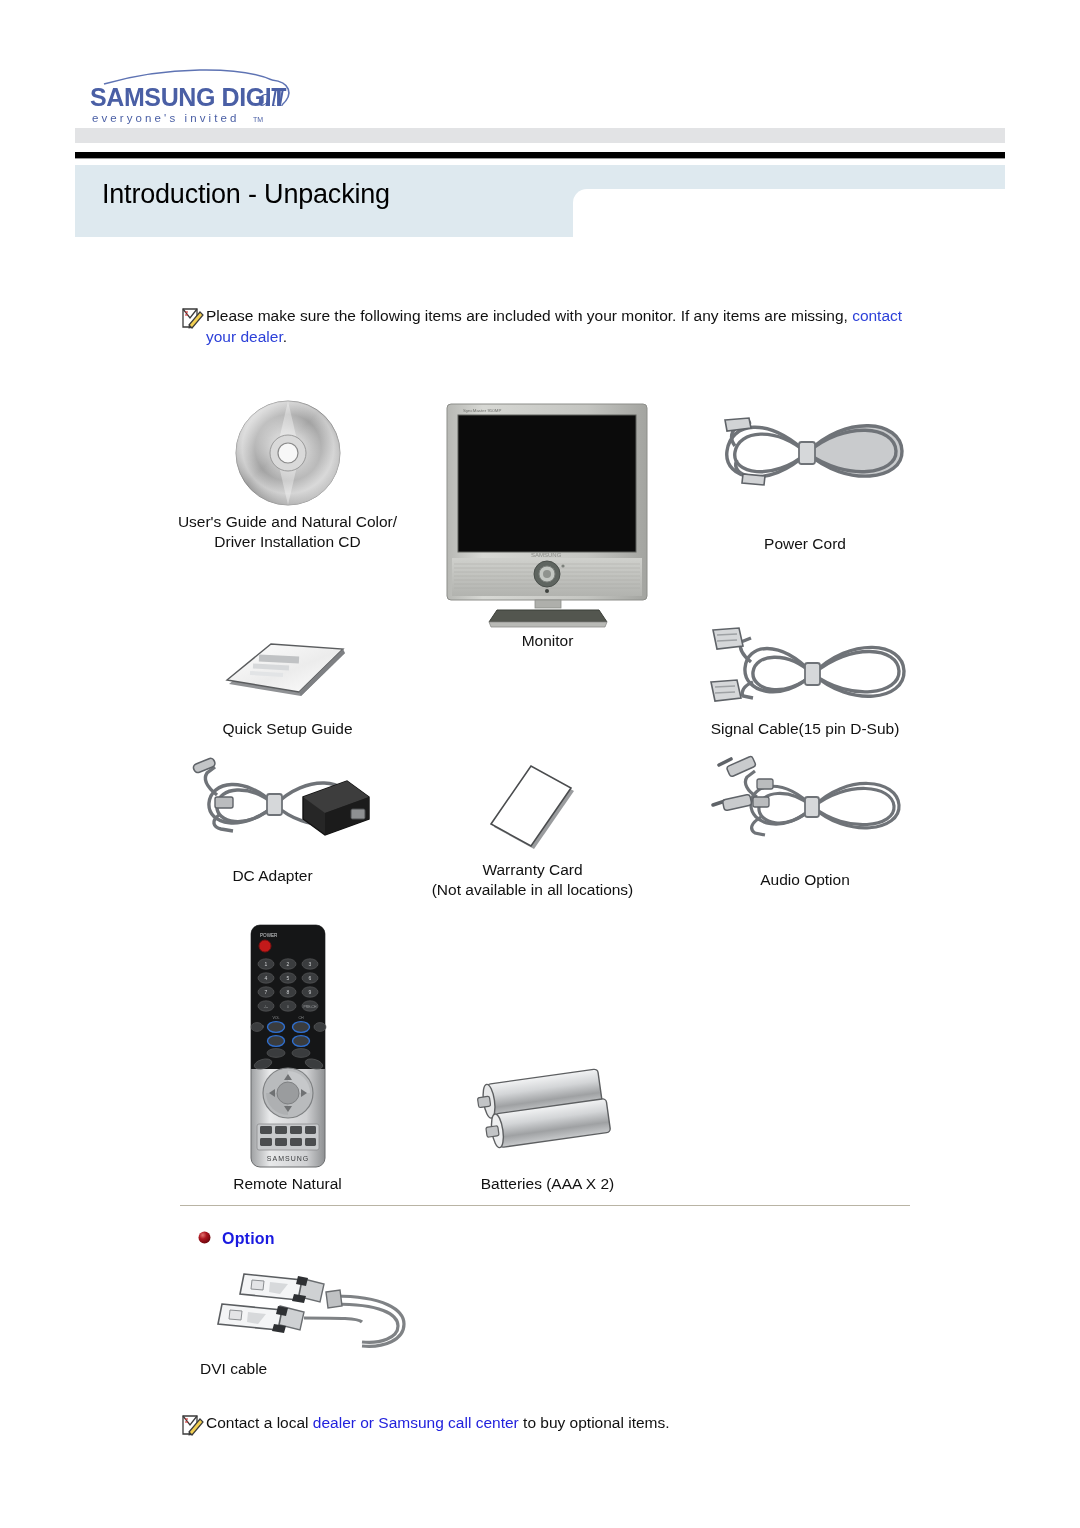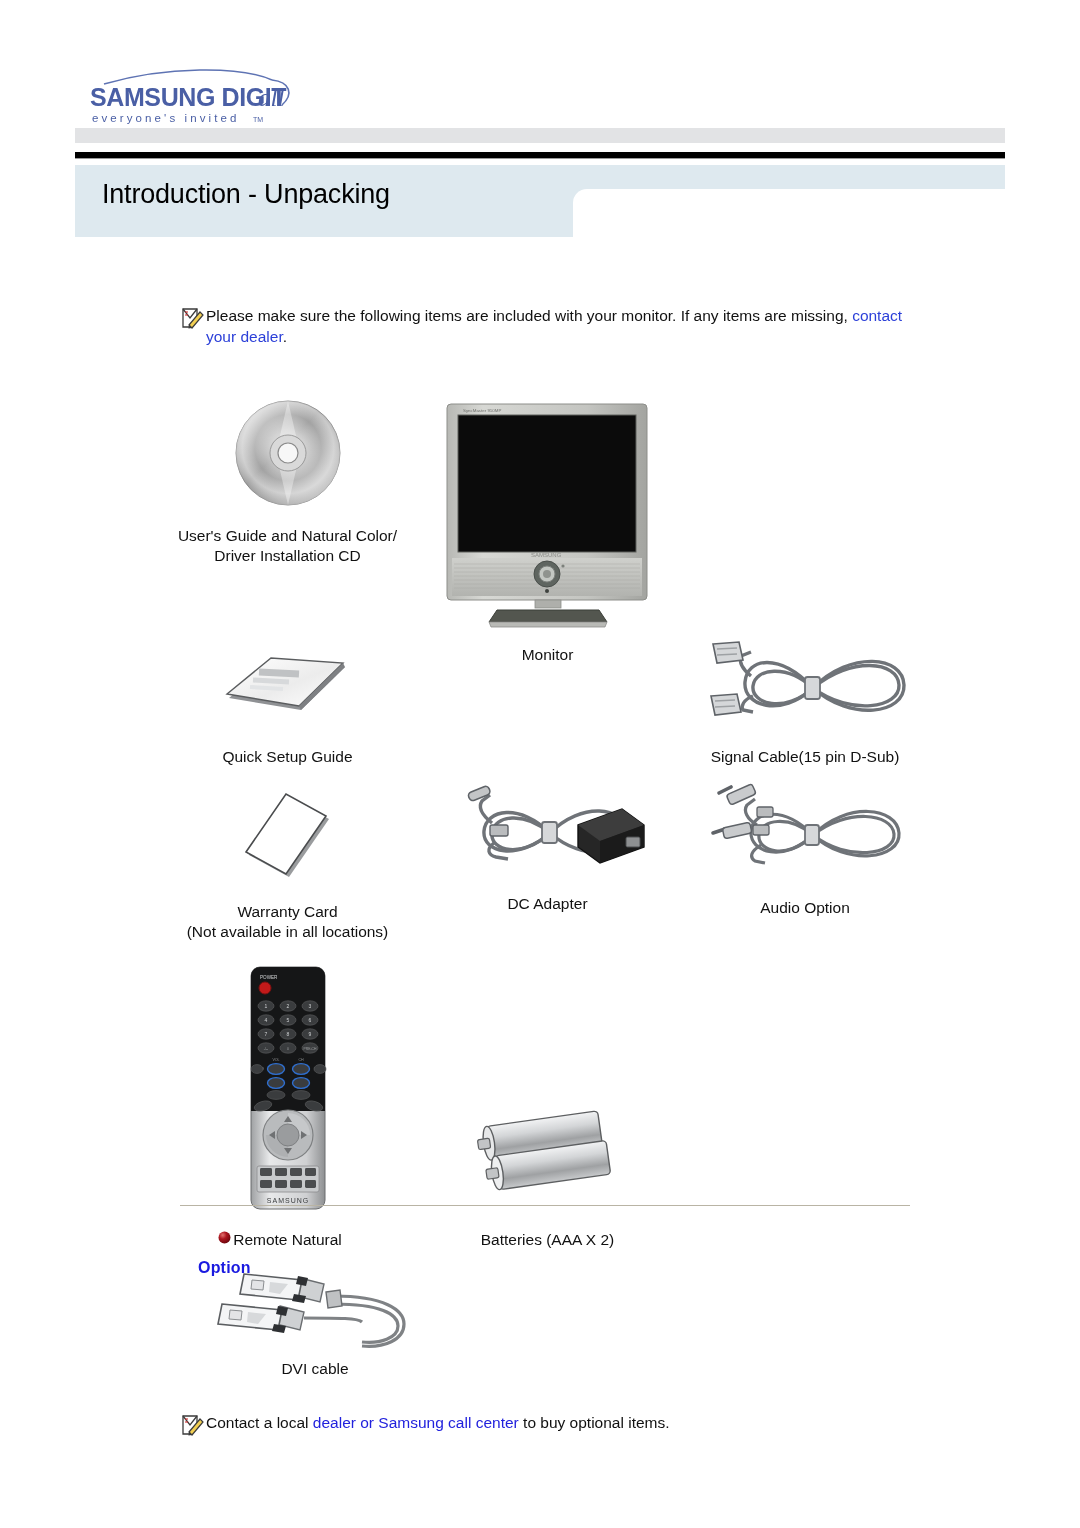--- a/index.html
+++ b/index.html
@@ -91,51 +91,51 @@
     text-align: center;
     font-size: 15.5px;
     line-height: 20px;
     color: #111111;
   }
   .art {
     display: flex;
     align-items: center;
     justify-content: center;
   }
-  .cap { margin-top: 16px; white-space: pre-line; }
+  .cap { margin-top: 2px; white-space: pre-line; }
 
   
   .col-a { width: 275px; }
   .col-b { width: 245px; }
   .col-c { width: 270px; }
 
   
   .divider {
     position: absolute;
     left: 180px; top: 1205px;
     width: 730px; height: 1px;
     background: #b9b4a4;
   }
   .option-row {
     position: absolute;
     left: 198px; top: 1230px;
-    display: flex; align-items: center; gap: 11px; flex-direction: column;
+    display: flex; align-items: center; gap: 11px;
   }
   .option-label {
     font-size: 16px;
     font-weight: bold;
     color: #1a1ae0;
     letter-spacing: 0.2px;
   }
 
   .dvi-block {
     position: absolute;
     left: 200px; top: 1268px;
     width: 230px;
-    text-align: center;
+    text-align: left;
     font-size: 15.5px;
     color: #111111;
   }
   .dvi-block .cap { margin-top: 4px; }
 </style>
 </head>
 <body>
 
 <div class="logo-wrap">
   <svg class="logo-svg" width="300" height="60" viewBox="0 0 300 60">
@@ -244,20 +244,38 @@
           <circle cx="108" cy="193" r="2" fill="#3e423e"></circle>
 
           <rect x="96" y="202" width="26" height="8" fill="#aeafab" stroke="#8d8e8a" stroke-width="0.8"></rect>
           <path d="M58 212 L160 212 L168 224 L50 224 Z" fill="#53564f" stroke="#3b3e38" stroke-width="1"></path>
           <path d="M50 224 L168 224 L166 229 L52 229 Z" fill="#b9bab6" stroke="#8d8e8a" stroke-width="0.8"></path>
         </svg>
       </div>
       <div class="cap">Monitor</div>
     </div>
 
+    <div class="cell col-c">
+      <div class="art" style="height:115px">
+        <svg width="220" height="110" viewBox="0 0 220 110">
+          <g fill="none" stroke="#6f7378" stroke-width="3.4">
+            <path d="M112 55 C150 16 206 22 207 53 C208 82 152 90 112 55" fill="#c9cbcd"></path>
+            <path d="M112 55 C150 22 200 28 201 53 C202 76 152 84 112 55"></path>
+            <path d="M112 55 C72 18 36 24 32 53 C28 82 74 92 112 55"></path>
+            <path d="M112 55 C80 28 44 32 40 54 C36 76 78 84 112 55"></path>
+          </g>
+          <path d="M40 48 C34 40 36 32 44 28 L56 24" fill="none" stroke="#6f7378" stroke-width="3.4"></path>
+          <path d="M42 62 C38 70 44 76 54 78 L66 80" fill="none" stroke="#6f7378" stroke-width="3.4"></path>
+          <rect x="104" y="44" width="16" height="22" rx="2.5" fill="#d6d8da" stroke="#6f7378" stroke-width="1.8"></rect>
+          <path d="M30 22 L54 20 L56 30 L32 33 Z" fill="#d1d3d5" stroke="#5f6368" stroke-width="1.6"></path>
+          <path d="M48 76 L70 78 L69 87 L47 85 Z" fill="#d1d3d5" stroke="#5f6368" stroke-width="1.6"></path>
+        </svg>
+      </div>
+      <div class="cap" style="margin-top:24px">Power Cord</div>
+    </div>
   </div>
 
   <div class="row" style="margin-top:-26px">
 
     <div class="cell col-a">
       <div class="art" style="height:92px">
         <svg width="150" height="90" viewBox="0 0 150 90">
           <defs>
             <linearGradient id="bk" x1="0" y1="0" x2="1" y2="1">
               <stop offset="0%" stop-color="#ffffff"></stop>
@@ -297,31 +315,20 @@
           <path d="M20 71 L40 70" stroke="#9ea1a4" stroke-width="1.6"></path>
           <path d="M20 77 L40 76" stroke="#9ea1a4" stroke-width="1.6"></path>
         </svg>
       </div>
       <div class="cap">Signal Cable(15 pin D-Sub)</div>
     </div>
   </div>
 
   <div class="row" style="margin-top:14px">
 
-    <div class="cell col-a">
-      <div class="art" style="height:105px">
-        <svg width="150" height="105" viewBox="0 0 150 105">
-          <path d="M36 74 L76 16 L116 38 L76 96 Z" fill="#9a9c9e"></path>
-          <path d="M33 71 L73 13 L113 35 L73 93 Z" fill="#ffffff" stroke="#4a4c4e" stroke-width="1.6"></path>
-        </svg>
-      </div>
-      <div class="cap">Warranty Card
-(Not available in all locations)</div>
-    </div>
-
     <div class="cell col-b">
       <div class="art" style="height:105px">
         <svg width="220" height="105" viewBox="0 0 220 105">
           <g fill="none" stroke="#6f7378" stroke-width="3.4">
             <path d="M112 52 C144 20 186 26 188 50 C190 74 146 82 112 52"></path>
             <path d="M112 52 C82 22 48 28 46 50 C44 72 80 80 112 52"></path>
             <path d="M112 52 C86 30 56 34 54 52 C52 70 84 78 112 52"></path>
           </g>
           <path d="M54 42 C44 34 40 26 44 20 L52 14" fill="none" stroke="#6f7378" stroke-width="3.4"></path>
           <path d="M56 62 C48 68 50 74 58 76 L70 78" fill="none" stroke="#6f7378" stroke-width="3.4"></path>
@@ -329,20 +336,31 @@
           <rect x="30" y="8" width="22" height="9" rx="4" fill="#c3c5c7" stroke="#5f6368" stroke-width="1.6" transform="rotate(-22 41 12)"></rect>
           <rect x="52" y="44" width="18" height="11" rx="2" fill="#babcbe" stroke="#5f6368" stroke-width="1.4"></rect>
 
           <path d="M140 44 L184 28 L206 44 L206 66 L162 82 L140 66 Z" fill="#262626" stroke="#111111" stroke-width="1.4"></path>
           <path d="M140 44 L184 28 L206 44 L162 60 Z" fill="#3d3d3d"></path>
           <path d="M162 60 L206 44 L206 66 L162 82 Z" fill="#1b1b1b"></path>
           <rect x="188" y="56" width="14" height="10" rx="1.5" fill="#8e9092" stroke="#4a4c4e" stroke-width="1"></rect>
         </svg>
       </div>
       <div class="cap" style="margin-top:8px">DC Adapter</div>
+    </div>
+
+    <div class="cell col-a">
+      <div class="art" style="height:105px">
+        <svg width="150" height="105" viewBox="0 0 150 105">
+          <path d="M36 74 L76 16 L116 38 L76 96 Z" fill="#9a9c9e"></path>
+          <path d="M33 71 L73 13 L113 35 L73 93 Z" fill="#ffffff" stroke="#4a4c4e" stroke-width="1.6"></path>
+        </svg>
+      </div>
+      <div class="cap">Warranty Card
+(Not available in all locations)</div>
     </div>
 
     <div class="cell col-c">
       <div class="art" style="height:105px">
         <svg width="220" height="105" viewBox="0 0 220 105">
           <g fill="none" stroke="#6f7378" stroke-width="3.2">
             <path d="M118 54 C152 20 202 26 204 52 C206 78 152 86 118 54"></path>
             <path d="M118 54 C152 27 197 32 199 53 C201 74 152 81 118 54"></path>
             <path d="M118 54 C88 24 58 30 56 50 C54 72 90 82 118 54"></path>
             <path d="M118 54 C94 34 66 38 64 54 C62 70 92 80 118 54"></path>

